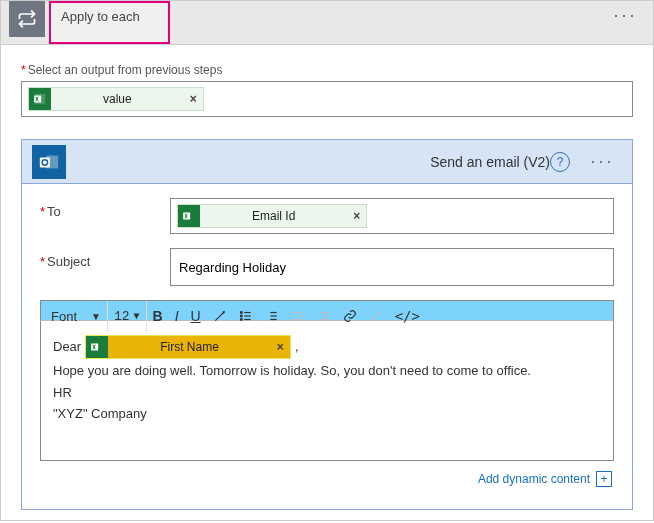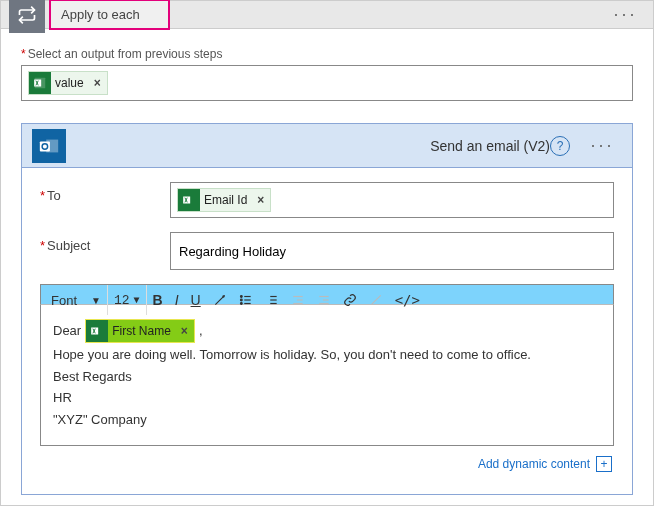--- a/index.html
+++ b/index.html
@@ -1,28 +1,28 @@
 <!DOCTYPE html>
 <html><head>
 <meta charset="utf-8">
 <style>
 * { box-sizing: border-box; margin: 0; padding: 0; }
 body { font-family: "Segoe UI", Arial, sans-serif; font-size: 13px; background: #fff; color: #333; width: 654px; }
 .card { border: 1px solid #ccc; background: #fff; }
-.outer-header { display: flex; align-items: center; background: #e8e8e8; border-bottom: 1px solid #ccc; height: 28px; padding: 0 8px; }
+.outer-header { display: flex; background: #e8e8e8; border-bottom: 1px solid #ccc; height: 44px; padding: 0 8px; }
 .loop-icon-box { width: 36px; height: 36px; background: #6f7681; display: flex; align-items: center; justify-content: center; margin-right: 4px; }
 .loop-icon-box svg { stroke: #fff; fill: none; }
 .title-highlight { border: 2px solid #e3007b; padding: 6px 28px 6px 10px; background: #f0f0f0; color: #444; }
 .more-dots { margin-left: auto; font-size: 18px; color: #666; letter-spacing: 2px; padding: 4px 8px; cursor: pointer; }
 .outer-body { padding: 18px 20px 10px 20px; }
 .req-star { color: #c00; margin-right: 2px; }
 .label-select { font-size: 12px; color: #555; margin-bottom: 4px; }
 .token-input-box { border: 1px solid #888; padding: 5px 6px; min-height: 32px; background: #fff; display: flex; align-items: center; flex-wrap: wrap; gap: 4px; }
-.token { display: inline-flex; align-items: center; background: #ecf6ec; border: 1px solid #c8e0c8; border-radius: 0; height: 24px; font-size: 12px; }
-.token-highlight { background: #84cc16; border-color: #e8e650; }
+.token { display: inline-flex; align-items: center; background: #ecf6ec; border: 1px solid #c8e0c8; border-radius: 0; height: 24px; font-size: 12px; gap: 48px; }
+.token-highlight { background: #eab308; border-color: #e8e650; }
 .token .t-icon { width: 22px; height: 22px; background: #1a7b3a; display: inline-flex; align-items: center; justify-content: center; margin-right: 4px; }
 .token .t-icon svg { fill: #fff; }
 .token .t-label { padding-right: 4px; color: #222; }
 .token .t-x { padding: 0 6px; color: #444; cursor: pointer; font-weight: bold; }
 .inner-card { border: 1px solid #8aa6d6; margin-top: 22px; }
 .inner-header { display: flex; align-items: center; background: #d6e4f5; height: 44px; padding: 0 10px; border-bottom: 1px solid #8aa6d6; text-align: right; }
 .outlook-icon-box { width: 34px; height: 34px; background: #1064a3; display: flex; align-items: center; justify-content: center; margin-right: 12px; }
 .outlook-icon-box svg { fill: #fff; }
 .inner-title { flex: 1; color: #333; font-size: 14px; }
 .help-icon { width: 20px; height: 20px; border-radius: 50%; border: 1.5px solid #2a6fb5; color: #2a6fb5; display: inline-flex; align-items: center; justify-content: center; font-size: 12px; margin-right: 12px; cursor: pointer; }
@@ -201,21 +201,20 @@
                         <rect x="2" y="6" width="12" height="12" fill="#fff"></rect>
                         <path d="M5 8l4 8M9 8l-4 8" stroke="#1a7b3a" stroke-width="1.6"></path>
                       </svg>
                   </span>
                   <span class="t-label">First Name</span>
                   <span class="t-x">×</span>
                 </span>
                 <span>,</span>
               </div>
               <div class="line">Hope you are doing well. Tomorrow is holiday. So, you don't need to come to office.</div>
-              <div class="line">Best Regards</div>
               <div class="line">HR</div>
               <div class="line">"XYZ" Company</div>
             </div>
             <div class="dyn-row">
               <span class="dyn-link">
                 <span>Add dynamic content</span>
                 <span class="dyn-plus">+</span>
               </span>
             </div>
           </div>

